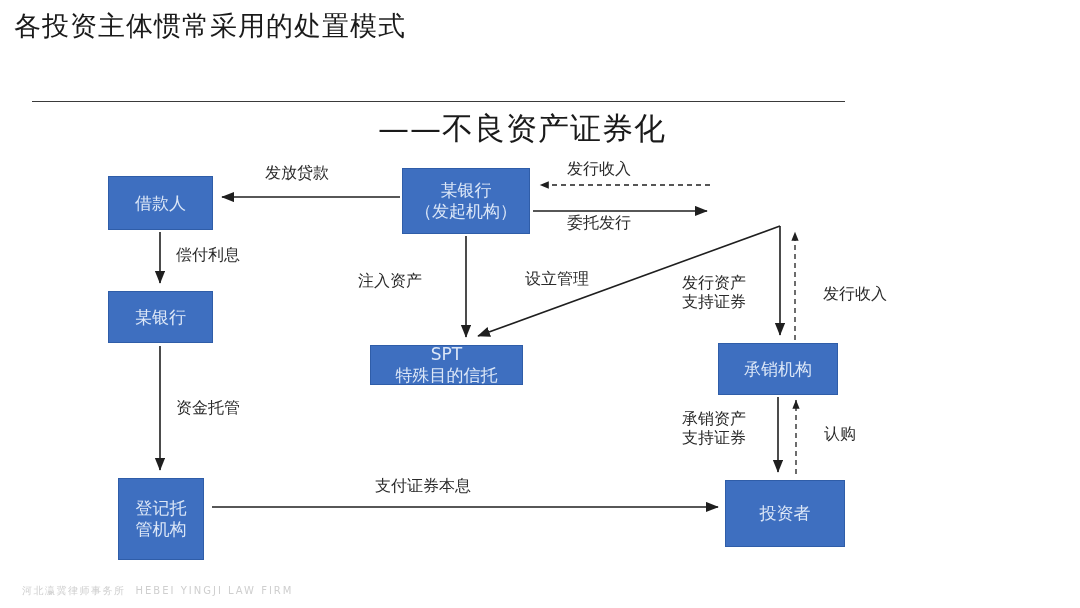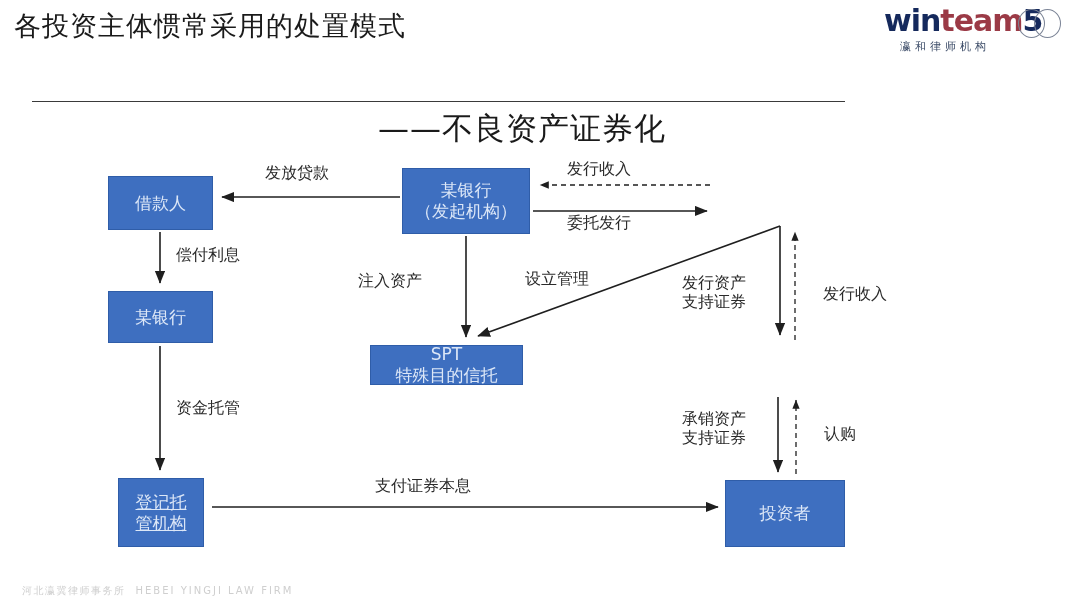--- a/index.html
+++ b/index.html
@@ -90,28 +90,20 @@
 </style>
 </head>
 <body>
 
 <div id="slide">
 
   <div class="title">各投资主体惯常采用的处置模式</div>
   <div class="subtitle">——不良资产证券化</div>
   <div class="hrule"></div>
 
-  <div class="logo">
-    <div class="logo-word">
-      <span class="logo-win">win</span><span class="logo-team">team</span><span class="logo-five">5</span>
-    </div>
-    <div class="logo-circ logo-c1"></div>
-    <div class="logo-circ logo-c2"></div>
-    <div class="logo-cn">瀛和律师机构</div>
-  </div>
 
   <svg class="wires" viewBox="0 0 1080 608">
     <defs>
       <marker id="ah" markerWidth="9" markerHeight="9" refX="7.5" refY="3.2" orient="auto" markerUnits="strokeWidth">
         <path d="M0,0 L8,3.2 L0,6.4 z" fill="#1f1f1f"></path>
       </marker>
       <marker id="ahs" markerWidth="8" markerHeight="8" refX="6.8" refY="2.8" orient="auto" markerUnits="strokeWidth">
         <path d="M0,0 L7,2.8 L0,5.6 z" fill="#1f1f1f"></path>
       </marker>
     </defs>
@@ -142,21 +134,22 @@
       <line x1="160" y1="346" x2="160" y2="470" marker-end="url(#ah)"></line>
     </g>
   </svg>
 
   <div class="box" style="left:108px;top:176px;width:105px;height:54px;">借款人</div>
   <div class="box" style="left:402px;top:168px;width:128px;height:66px;">某银行
 （发起机构）</div>
   <div class="box" style="left:108px;top:291px;width:105px;height:52px;">某银行</div>
   <div class="box" style="left:370px;top:345px;width:153px;height:40px;">SPT
 特殊目的信托</div>
-  <div class="box" style="left:118px;top:478px;width:86px;height:69px;text-decoration:underline;">登记托
+  <div class="box" style="left:718px;top:343px;width:120px;height:52px;">承销机构</div>
+  <div class="box" style="left:118px;top:478px;width:86px;height:82px;">登记托
 管机构</div>
   <div class="box" style="left:725px;top:480px;width:120px;height:67px;">投资者</div>
 
   <div class="lbl" style="left:265px;top:163px;">发放贷款</div>
   <div class="lbl" style="left:176px;top:245px;">偿付利息</div>
   <div class="lbl" style="left:567px;top:159px;">发行收入</div>
   <div class="lbl" style="left:567px;top:213px;">委托发行</div>
   <div class="lbl" style="left:358px;top:271px;">注入资产</div>
   <div class="lbl" style="left:525px;top:269px;">设立管理</div>
   <div class="lbl" style="left:682px;top:273px;">发行资产

